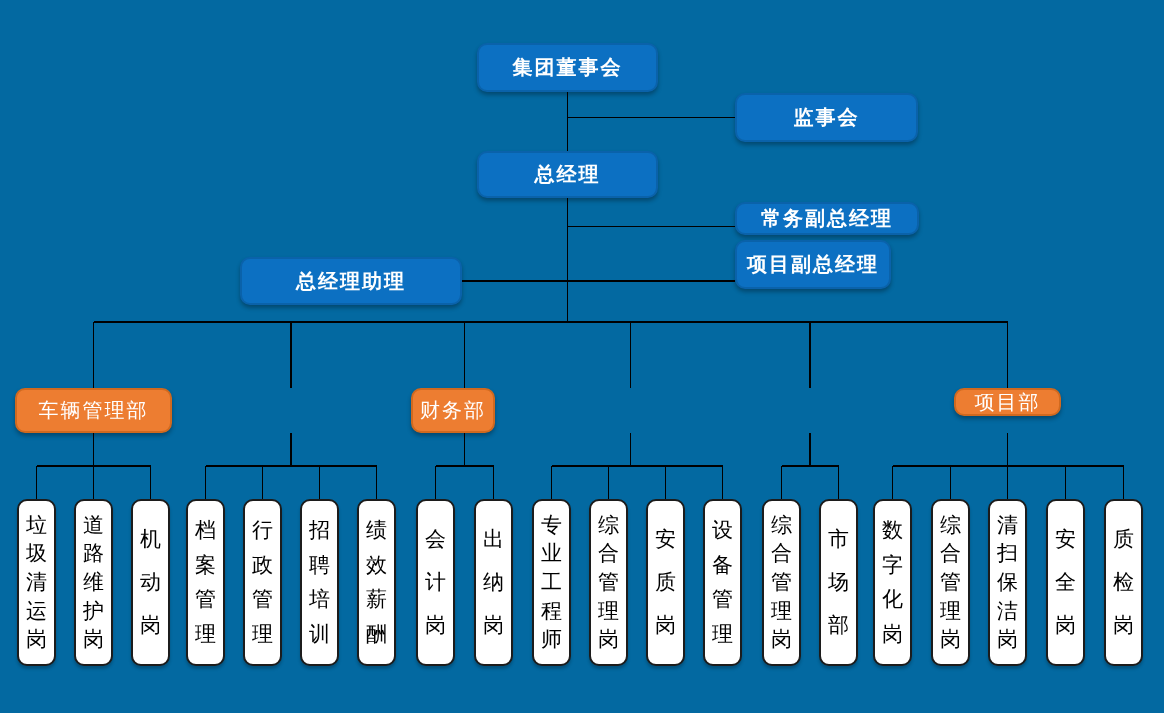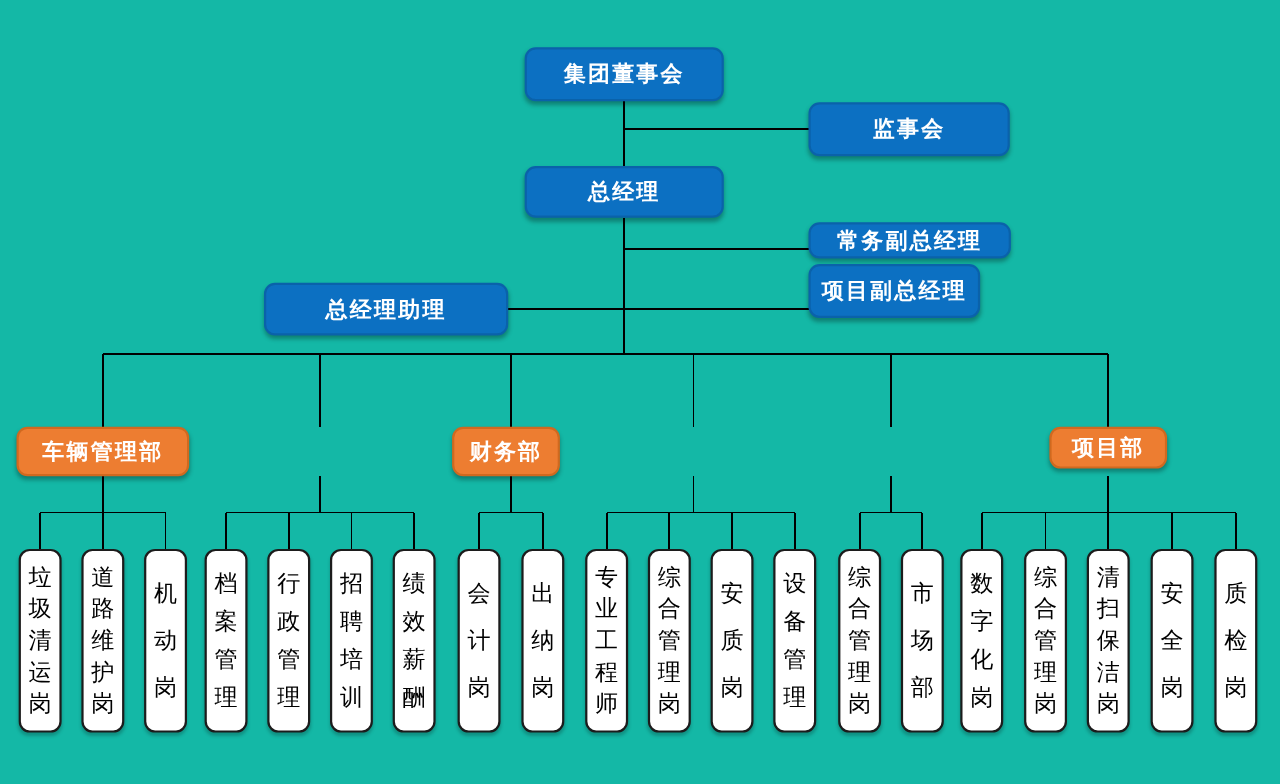--- a/index.html
+++ b/index.html
@@ -1,27 +1,27 @@
 <!DOCTYPE html>
 <html style="--executive-fill: #0c70c2; --executive-border: #0a62aa; --department-fill: #ed7d31; --department-border: #d0691f; --position-border: #1c1c1c; --connector: #000000;"><head>
 <meta charset="utf-8">
 <style>
   html,body { margin:0; padding:0; background:#ffffff; font-family:"DejaVu Sans","Liberation Sans",sans-serif; }
-  .canvas { position:relative; width:1164px; height:713px; background:#14b8a6; overflow:hidden; }
+  .canvas { position:relative; width:1164px; height:713px; background:#0369a1; overflow:hidden; }
   .connectors { position:absolute; left:0; top:0; z-index:1; }
 
   .node { position:absolute; z-index:2; display:flex; align-items:center; justify-content:center;
           box-sizing:border-box; border-radius:10px; }
 
   .exec { background:var(--executive-fill,#0c70c2); border:2px solid var(--executive-border,#0a62aa);
           color:#fff; font-size:20px; font-weight:bold; letter-spacing:2px;
           box-shadow:0 3px 4px rgba(0,0,0,0.30); }
 
   .dept { background:var(--department-fill,#ed7d31); border:2px solid var(--department-border,#d0691f);
-          color:#fff; font-size:20px; font-weight:bold; letter-spacing:2px;
+          color:#fff; font-size:20px; font-weight:normal; letter-spacing:2px;
           box-shadow:0 3px 4px rgba(0,0,0,0.30); }
 
   .pos  { background:#ffffff; border:2.5px solid var(--position-border,#1c1c1c);
           color:#000; font-size:21px; border-radius:10px;
           display:flex; flex-direction:column; align-items:center; justify-content:space-evenly;
           padding:6px 0; box-shadow:0 3px 3px rgba(0,0,0,0.22); }
   .pos span { display:block; line-height:1; }
 </style>
 </head>
 <body>
@@ -88,22 +88,22 @@
   </svg>
 
   <div class="node exec" style="left:477px;top:43px;width:181px;height:49px">集团董事会</div>
   <div class="node exec" style="left:735px;top:93px;width:183px;height:49px">监事会</div>
   <div class="node exec" style="left:477px;top:151px;width:181px;height:47px">总经理</div>
   <div class="node exec" style="left:735px;top:202px;width:184px;height:33px">常务副总经理</div>
   <div class="node exec" style="left:240px;top:257px;width:222px;height:48px">总经理助理</div>
   <div class="node exec" style="left:735px;top:240px;width:156px;height:49px">项目副总经理</div>
 
   <div class="node dept" style="left:15px;top:388px;width:157px;height:45px">车辆管理部</div>
-  <div class="node dept" style="left:411px;top:388px;width:98px;height:45px">财务部</div>
-  <div class="node dept" style="left:954px;top:388px;width:107px;height:38px">项目部</div>
+  <div class="node dept" style="left:411px;top:388px;width:84px;height:45px">财务部</div>
+  <div class="node dept" style="left:954px;top:388px;width:107px;height:28px">项目部</div>
 
   <div class="node pos" style="left:17px;top:499px;width:39px;height:167px">
       <span>垃</span>
       <span>圾</span>
       <span>清</span>
       <span>运</span>
       <span>岗</span>
     </div>
   <div class="node pos" style="left:74px;top:499px;width:39px;height:167px">
       <span>道</span>

